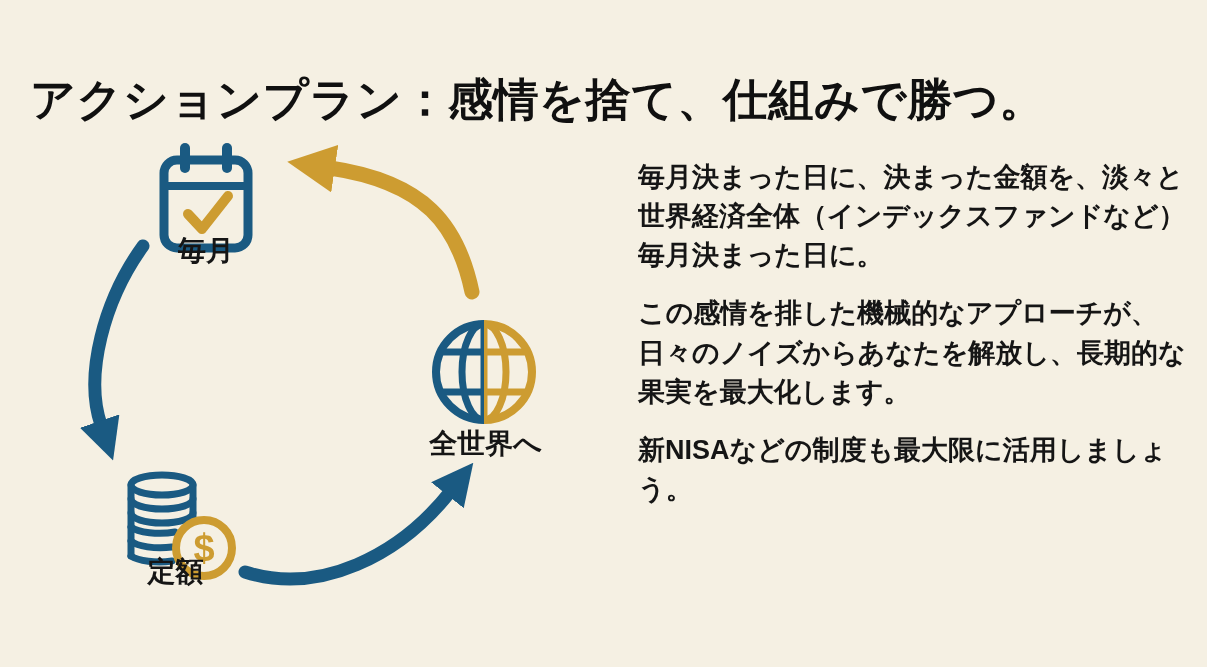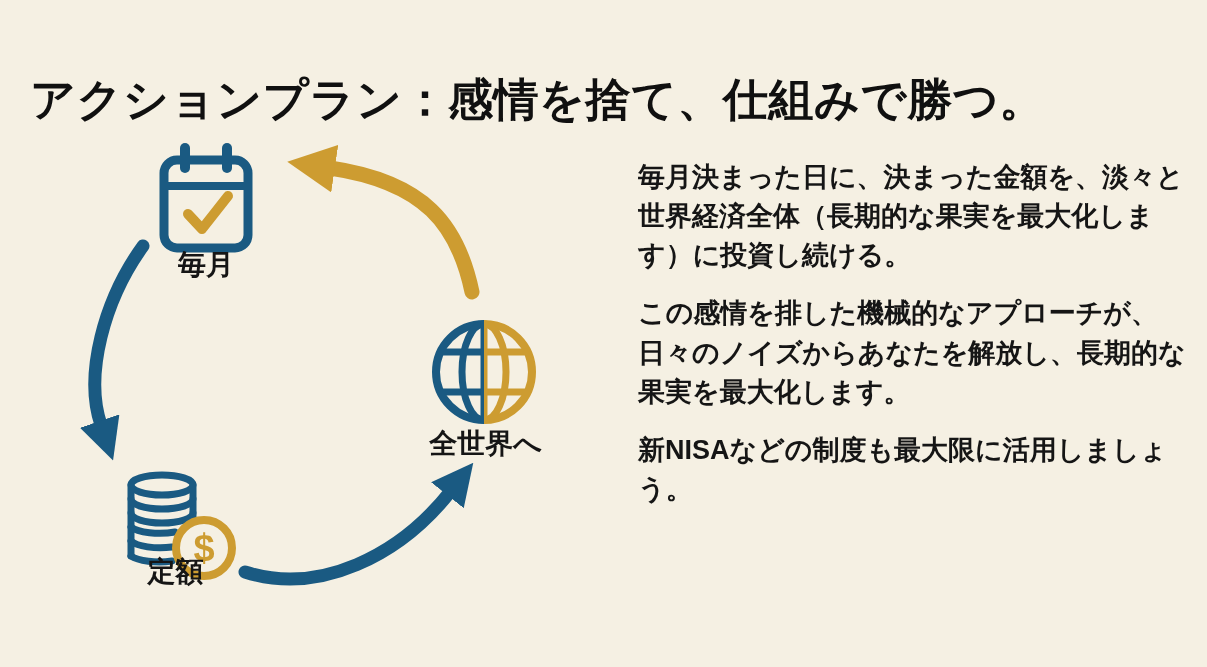--- a/index.html
+++ b/index.html
@@ -10,21 +10,21 @@
   }
   .title {
     position:absolute; left:30px; top:40px; width:1140px;
     font-size:45px; font-weight:bold; color:#101010;
     letter-spacing:0.5px; white-space:nowrap;
   }
   .node-label {
     position:absolute; font-weight:bold; color:#151515;
     font-size:28px; text-align:center;
   }
-  .label-monthly { left:158px; top:246px; width:96px; }
+  .label-monthly { left:158px; top:232px; width:96px; }
   .label-world   { left:413px; top:425px; width:145px; }
   .label-fixed   { left:118px; top:553px; width:115px; }
   .arrow-label {
     position:absolute; left:399px; top:155px;
     font-size:26px; font-weight:bold; color:#151515; white-space:nowrap;
   }
   .icon-abs { position:absolute; }
   .icon-calendar { left:158px; top:142px; }
   .icon-globe    { left:428px; top:316px; }
   .icon-coins    { left:120px; top:468px; }
@@ -101,18 +101,18 @@
       <path d="M11,73 A31 10 0 0 0 52,79"></path>
       <path d="M11,88 A31 10 0 0 0 52,93"></path>
     </g>
     <circle cx="84" cy="80" r="28" fill="#f5f0e3" stroke="#cd9c31" stroke-width="8"></circle>
     <text x="84" y="93" text-anchor="middle" font-size="38" font-weight="bold" fill="#cd9c31" font-family="Liberation Sans, sans-serif">$</text>
   </svg>
   <div class="node-label label-fixed">定額</div>
 
 
   <div class="content">
-    <p>毎月決まった日に、決まった金額を、淡々と世界経済全体（長期的な果実を最大化します）に投資し続ける。</p>
+    <p>毎月決まった日に、決まった金額を、淡々と世界経済全体（インデックスファンドなど）毎月決まった日に。</p>
     <p>この感情を排した機械的なアプローチが、日々のノイズからあなたを解放し、長期的な果実を最大化します。</p>
     <p>新NISAなどの制度も最大限に活用しましょう。</p>
   </div>
 
 </div>
 
 </body></html>

